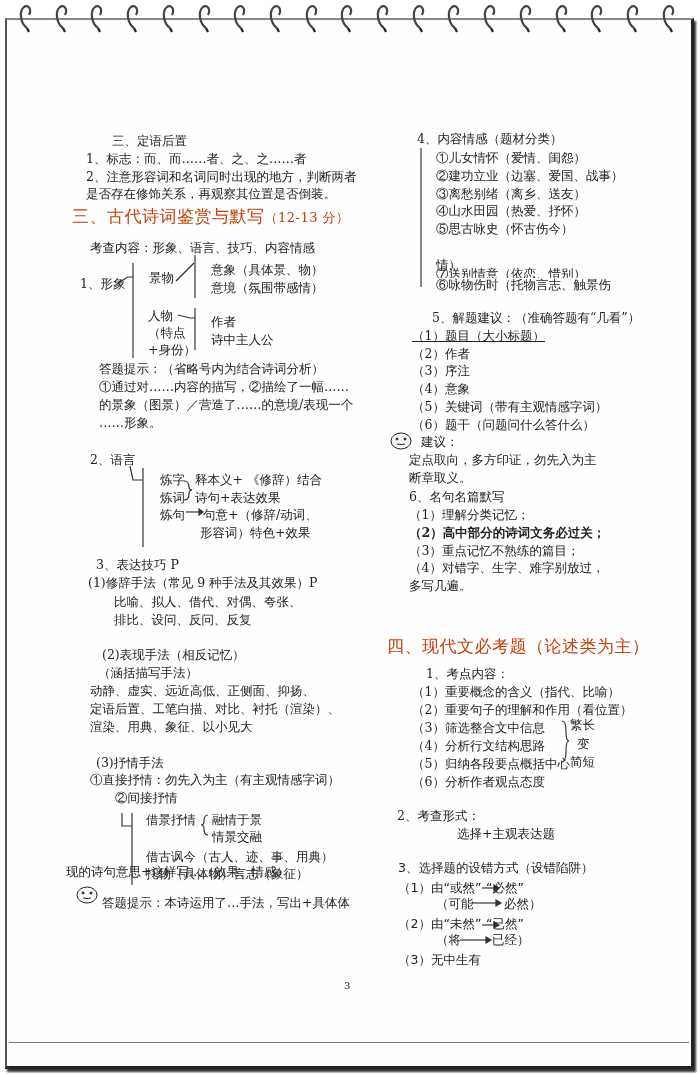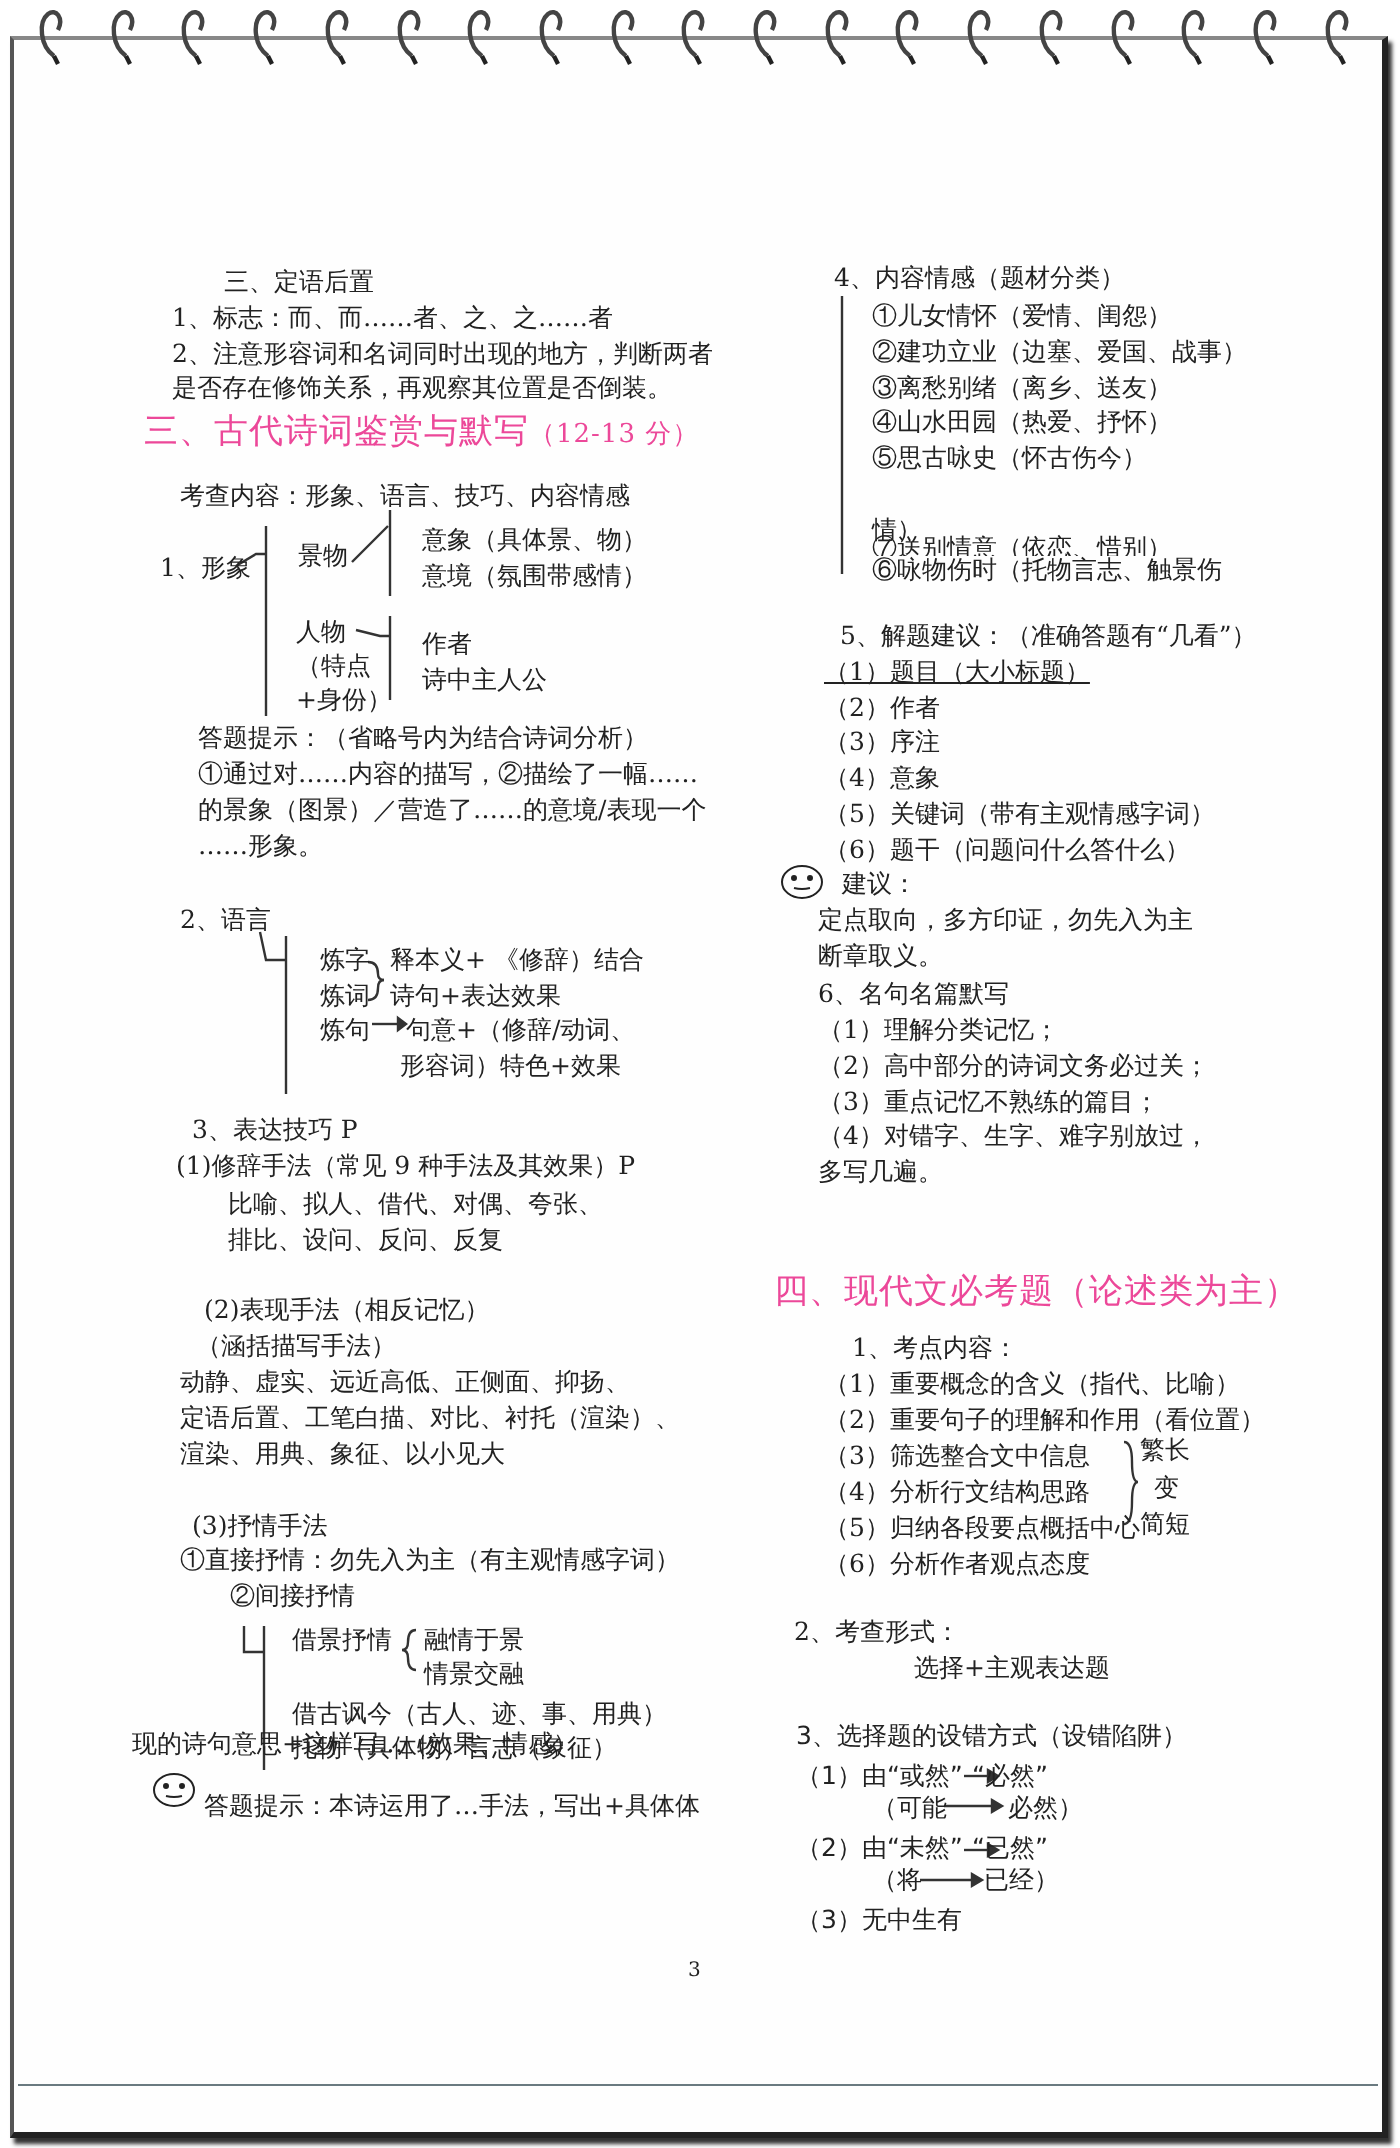--- a/index.html
+++ b/index.html
@@ -7,21 +7,21 @@
          font-family:"DejaVu Serif", "Liberation Serif", serif; color:#222; }
   .page { position:absolute; left:5px; top:18px; width:684px; height:1046px;
           border-left:2px solid #555; border-right:3px solid #222; border-bottom:3px solid #222;
           border-top:2px solid #888; background:#fefefe;
           box-shadow:2px 3px 2px #333; }
   .rings { position:absolute; left:0; top:0; width:700px; height:36px; }
   .ring { position:absolute; top:3px; width:16px; height:30px; }
   .footer-rule { position:absolute; left:9px; top:1042px; width:680px; height:1px; background:#6a7a80; }
   .t { position:absolute; white-space:nowrap; font-size:12.5px; line-height:16px; }
   .sans { font-family:"DejaVu Sans","Liberation Sans",sans-serif; }
-  .h-big { font-size:17px; color:#ec4899; letter-spacing:0.5px; }
+  .h-big { font-size:17px; color:#c2410c; letter-spacing:0.5px; }
   .pagenum { position:absolute; left:344px; top:980px; font-size:10px; }
   svg.ov { position:absolute; left:0; top:0; width:700px; height:1074px; pointer-events:none; }
 </style>
 </head>
 <body>
 
 <div class="page"></div>
 <div class="rings" id="rings">
     <div class="ring" style="left: 18px;"><svg width="16" height="30" viewBox="0 0 16 30">
         <path d="M9,25 C2,20 1,8 6,4 C10,1 14,6 11,12" stroke="#444" stroke-width="2.2" fill="none"></path>
@@ -209,37 +209,37 @@
     <div class="t" style="left: 436px; top: 185.6px;">③离愁别绪（离乡、送友）</div>
     <div class="t" style="left: 436px; top: 203.4px;">④山水田园（热爱、抒怀）</div>
     <div class="t" style="left: 436px; top: 221.2px;">⑤思古咏史（怀古伤今）</div>
     <div class="t" style="left: 436px; top: 245px; margin-top: 32px;">⑥咏物伤时（托物言志、触景伤</div>
     <div class="t" style="left: 436px; top: 256.8px;">情）</div>
   </div>
 <div style="position:absolute;left:436px;top:266px;width:200px;height:12px;overflow:hidden">
   <div class="t" style="left:0;top:0">⑦送别情意（依恋、惜别）</div>
 </div>
 
-<div class="t" style="left:420px;top:310px">5、解题建议：（准确答题有“几看”）</div>
+<div class="t" style="left:432px;top:310px">5、解题建议：（准确答题有“几看”）</div>
 <div id="advice-list">
     <div class="t" style="left: 412px; top: 328px; text-decoration: underline;">（1）题目（大小标题）</div>
     <div class="t" style="left: 412px; top: 345.7px;">（2）作者</div>
     <div class="t" style="left: 412px; top: 363.4px;">（3）序注</div>
     <div class="t" style="left: 412px; top: 381.1px;">（4）意象</div>
     <div class="t" style="left: 412px; top: 398.8px;">（5）关键词（带有主观情感字词）</div>
     <div class="t" style="left: 412px; top: 416.5px;">（6）题干（问题问什么答什么）</div>
   </div>
 <div class="t" style="left:421px;top:434px">建议：</div>
 <div class="t" style="left:409px;top:452px">定点取向，多方印证，勿先入为主</div>
 <div class="t" style="left:409px;top:470px">断章取义。</div>
 
 <div class="t" style="left:409px;top:489px">6、名句名篇默写</div>
 <div id="recite-list">
     <div class="t" style="left: 409px; top: 507px;">（1）理解分类记忆；</div>
-    <div class="t" style="left: 409px; top: 524.8px;">（2）高中部分的诗词文务必过关；</div>
+    <div class="t" style="left: 409px; top: 524.8px; font-weight: bold;">（2）高中部分的诗词文务必过关；</div>
     <div class="t" style="left: 409px; top: 542.6px;">（3）重点记忆不熟练的篇目；</div>
     <div class="t" style="left: 409px; top: 560.4px;">（4）对错字、生字、难字别放过，</div>
   </div>
 <div class="t" style="left:409px;top:578px">多写几遍。</div>
 
 <div class="t h-big" style="left:387px;top:638px">四、现代文必考题（论述类为主）</div>
 <div class="t" style="left:426px;top:666px">1、考点内容：</div>
 <div id="points-list">
     <div class="t" style="left: 412px; top: 684px;">（1）重要概念的含义（指代、比喻）</div>
     <div class="t" style="left: 412px; top: 702px;">（2）重要句子的理解和作用（看位置）</div>

